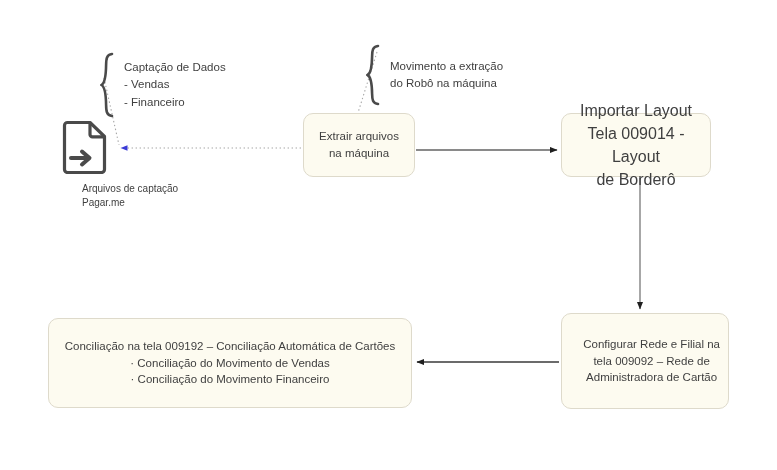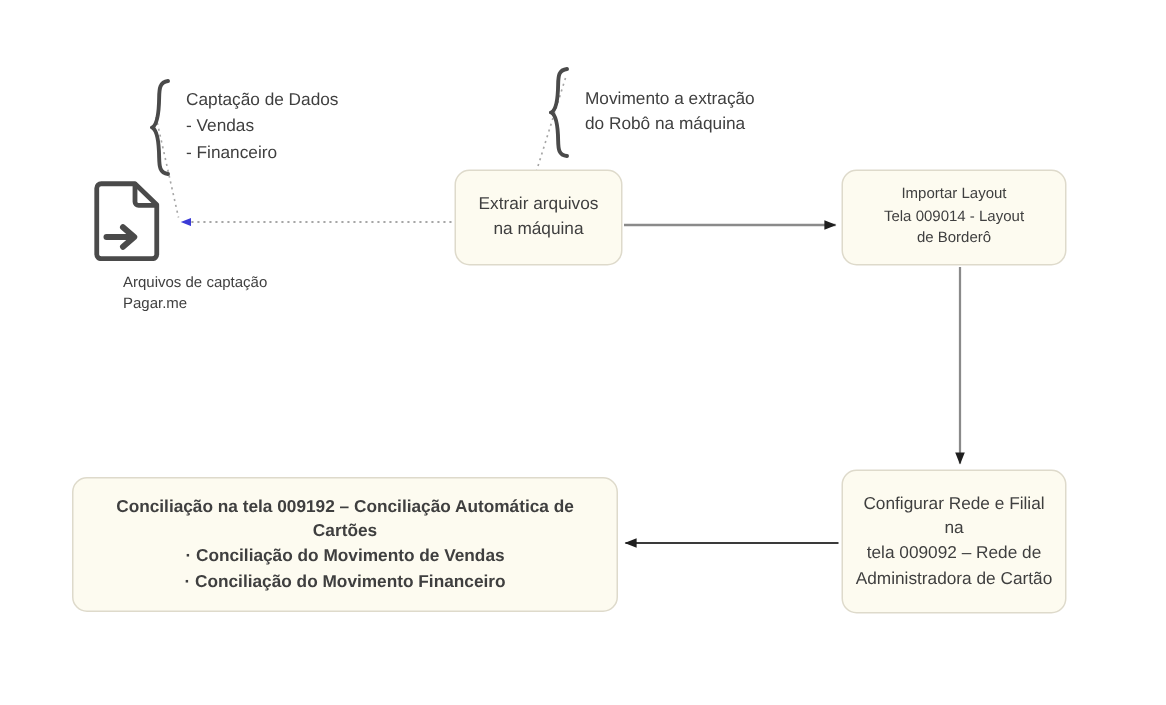--- a/index.html
+++ b/index.html
@@ -47,30 +47,30 @@
     white-space: pre-line;
     padding: 0 8px;
   }
 
   #node-extrair {
     left: 303px;  top: 113px;  width: 112px; height: 64px;
     font-size: 11.5px;
   }
   #node-importar {
     left: 561px;  top: 113px;  width: 150px; height: 64px;
-    font-size: 10px;
+    font-size: 16px;
   }
   #node-configurar {
-    left: 561px;  top: 313px;  width: 150px; height: 96px;
+    left: 561px;  top: 313px;  width: 168px; height: 96px;
     font-size: 11.5px;
+    justify-content: flex-end;
   }
   #node-conciliacao {
     left: 48px;   top: 318px;  width: 364px; height: 90px;
     font-size: 11.5px;
-    font-weight: bold;
   }
 
   
   #doc-icon-group {
     position: absolute;
     left: 62px;
     top: 118px;
     width: 140px;
     z-index: 3;
   }

